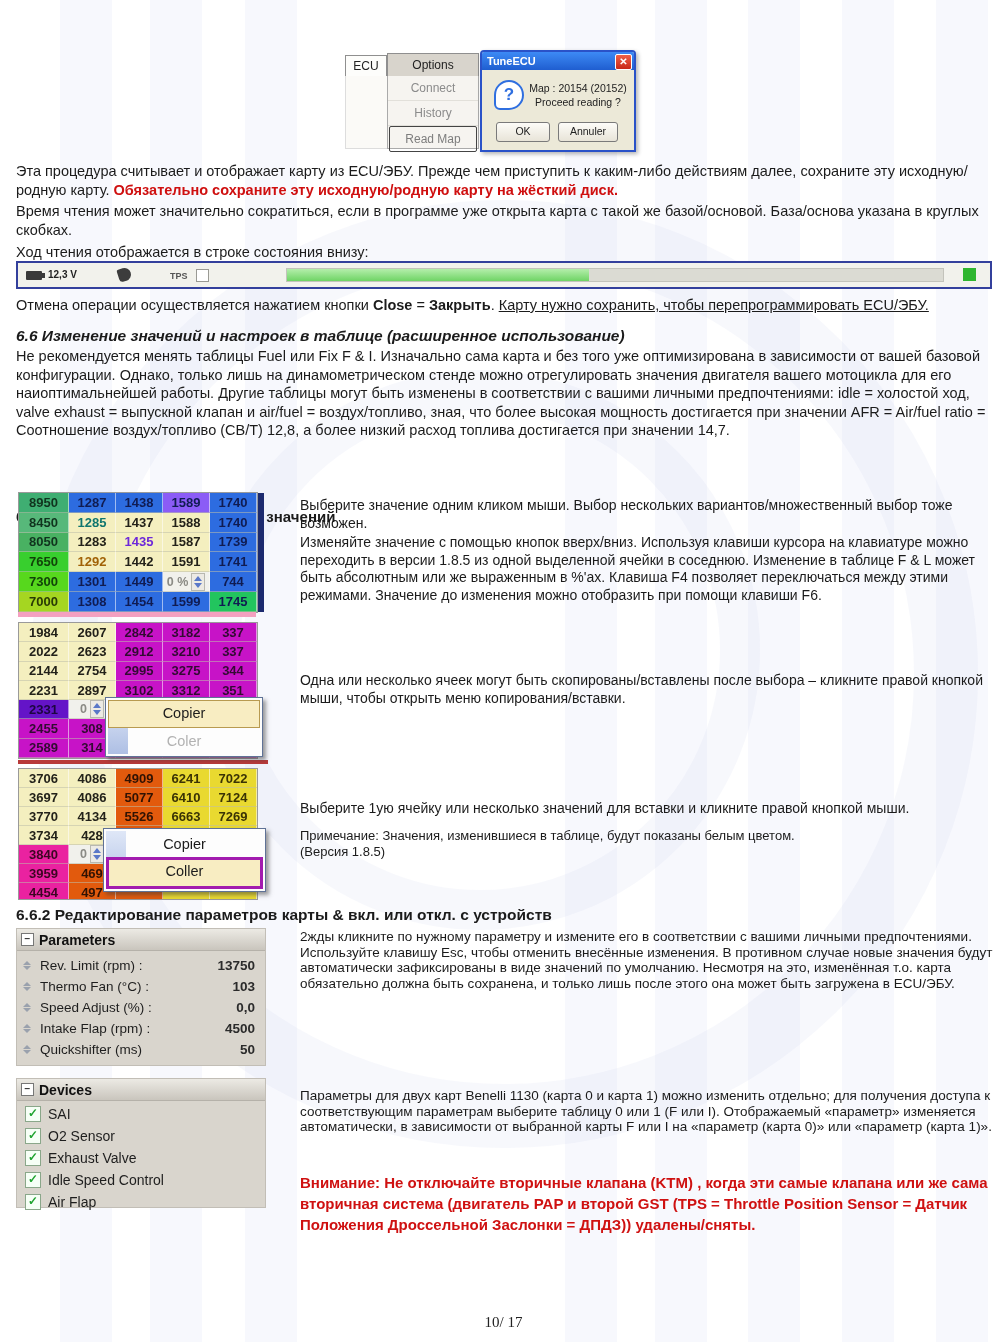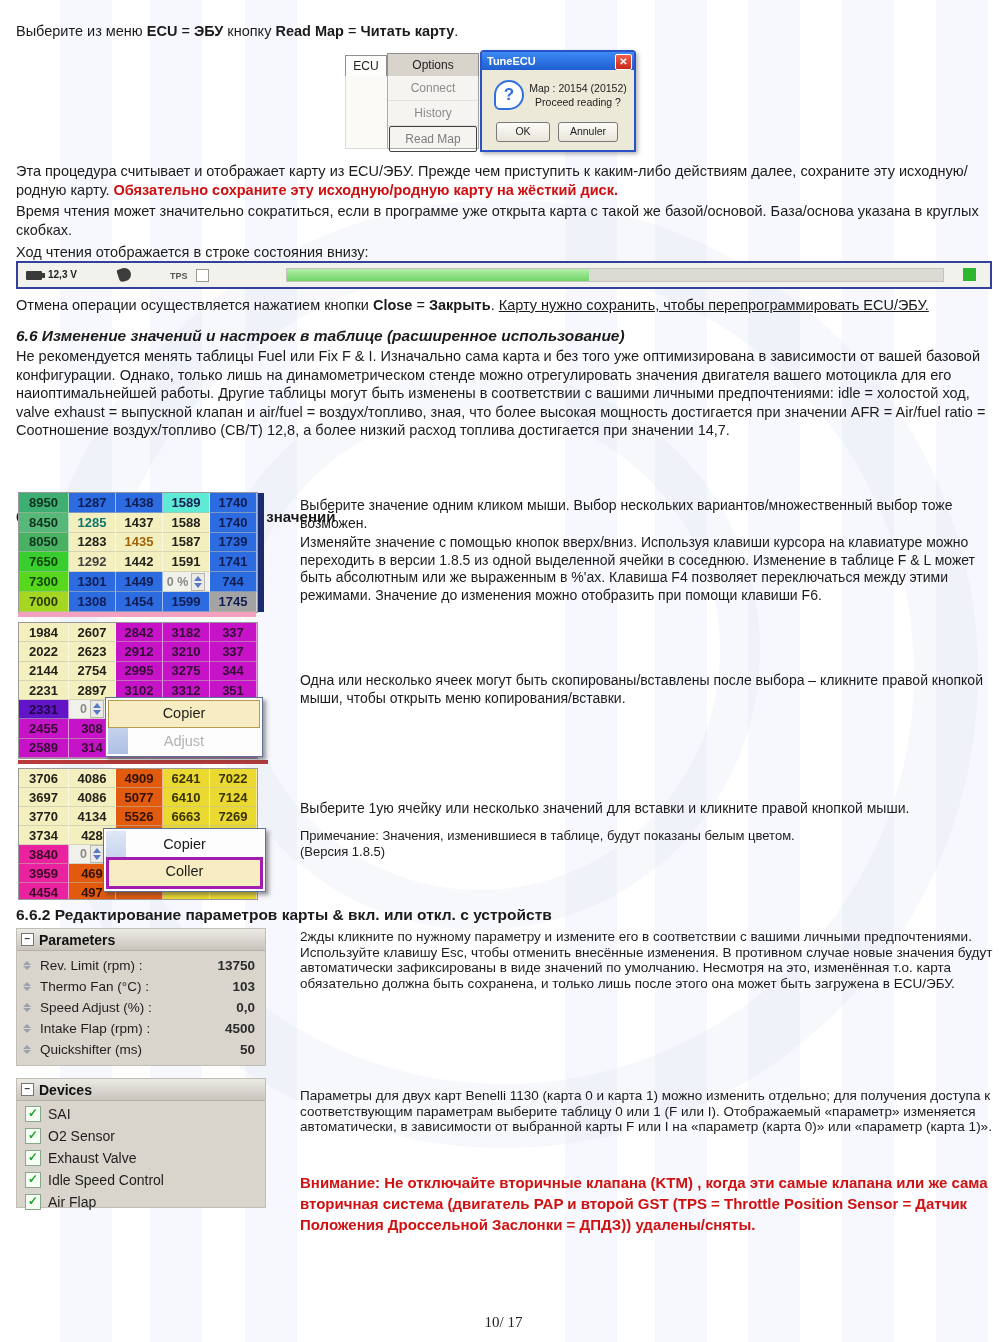--- a/index.html
+++ b/index.html
@@ -105,21 +105,20 @@
   <div class="wm wm-stripe" style="left:565px"></div>
   <div class="wm wm-stripe" style="left:655px"></div>
   <div class="wm wm-stripe" style="left:748px"></div>
   <div class="wm wm-stripe" style="left:842px"></div>
   <div class="wm wm-stripe" style="left:936px"></div>
   <div class="wm wm-circle" style="left:30px;top:200px;width:820px;height:820px;"></div>
   <div class="wm wm-circle" style="left:200px;top:370px;width:480px;height:480px;border-width:40px;"></div>
 
   <div id="content">
 
-    <div class="abs body" style="left:16px;top:22px;width:978px;"><span>Выберите из меню </span><span class="b">ECU</span><span> = </span><span class="b">ЭБУ</span><span> кнопку </span><span class="b">Read Map</span><span> = </span><span class="b">Читать карту</span><span>.</span></div>
 
     <div class="abs ecu-tab">ECU</div>
     <div class="abs opt-btn">Options</div>
     <div class="abs menu-ghost"></div>
     <div class="abs menu-panel">
       <div class="menu-item">Connect</div>
       <div class="menu-item">History</div>
       <div class="menu-item focus">Read Map</div>
     </div>
 
@@ -160,40 +159,40 @@
     <div class="abs body" style="left:16px;top:347px;width:978px;">Не рекомендуется менять таблицы Fuel или Fix F &amp; I. Изначально сама карта и без того уже оптимизирована в зависимости от вашей базовой конфигурации. Однако, только лишь на динамометрическом стенде можно отрегулировать значения двигателя вашего мотоцикла для его наиоптимальнейшей работы. Другие таблицы могут быть изменены в соответствии с вашими личными предпочтениями: idle  = холостой ход, valve exhaust = выпускной клапан и air/fuel = воздух/топливо, зная, что более высокая мощность достигается при значении AFR = Air/fuel ratio = Соотношение воздух/топливо (СВ/Т) 12,8, а более низкий расход топлива достигается при значении 14,7.</div>
 
     <div class="abs hsub" style="left:16px;top:472px;width:978px;margin-top:36px;">6.6.1  Редактирование табличных значений</div>
 
     <div class="abs tbl t1" style="left:18px;top:492px;">
       <div class="t1bar"></div>
     <div class="trow">
           <div class="tcell first" style="background: rgb(63, 174, 114); color: rgb(16, 51, 30);">8950</div>
           <div class="tcell" style="background: rgb(45, 108, 224); color: rgb(16, 28, 82);">1287</div>
           <div class="tcell" style="background: rgb(45, 108, 224); color: rgb(16, 28, 82);">1438</div>
-          <div class="tcell" style="background: #5eead4; color: rgb(16, 28, 82);">1589</div>
+          <div class="tcell" style="background: #8b5cf6; color: rgb(16, 28, 82);">1589</div>
           <div class="tcell" style="background: rgb(45, 108, 224); color: rgb(16, 28, 82);">1740</div>
         </div>
         <div class="trow">
           <div class="tcell first" style="background: rgb(87, 184, 122); color: rgb(16, 51, 30);">8450</div>
           <div class="tcell" style="background: rgb(244, 239, 191); color: #0f766e;">1285</div>
           <div class="tcell" style="background: rgb(244, 239, 191); color: rgb(35, 34, 26);">1437</div>
           <div class="tcell" style="background: rgb(244, 239, 191); color: rgb(35, 34, 26);">1588</div>
           <div class="tcell" style="background: rgb(45, 108, 224); color: rgb(16, 28, 82);">1740</div>
         </div>
         <div class="trow">
           <div class="tcell first" style="background: rgb(73, 177, 98); color: rgb(16, 51, 30);">8050</div>
           <div class="tcell" style="background: rgb(244, 239, 191); color: rgb(35, 34, 26);">1283</div>
-          <div class="tcell" style="background: rgb(244, 239, 191); color: #a16207;">1435</div>
+          <div class="tcell" style="background: rgb(244, 239, 191); color: #6d28d9;">1435</div>
           <div class="tcell" style="background: rgb(244, 239, 191); color: rgb(35, 34, 26);">1587</div>
           <div class="tcell" style="background: rgb(45, 108, 224); color: rgb(16, 28, 82);">1739</div>
         </div>
         <div class="trow">
           <div class="tcell first" style="background: rgb(56, 207, 46); color: rgb(17, 68, 9);">7650</div>
-          <div class="tcell" style="background: rgb(244, 239, 191); color: #404040;">1292</div>
+          <div class="tcell" style="background: rgb(244, 239, 191); color: #a16207;">1292</div>
           <div class="tcell" style="background: rgb(244, 239, 191); color: rgb(35, 34, 26);">1442</div>
           <div class="tcell" style="background: rgb(244, 239, 191); color: rgb(35, 34, 26);">1591</div>
           <div class="tcell" style="background: rgb(45, 108, 224); color: rgb(16, 28, 82);">1741</div>
         </div>
         <div class="trow">
           <div class="tcell first" style="background: rgb(87, 216, 29); color: rgb(17, 68, 9);">7300</div>
           <div class="tcell" style="background: rgb(45, 108, 224); color: rgb(16, 28, 82);">1301</div>
           <div class="tcell" style="background: rgb(45, 108, 224); color: rgb(16, 28, 82);">1449</div>
           <div class="tcell" style="background: rgb(241, 241, 236); color: rgb(138, 138, 134);">
             <span class="sv">0 %</span>
@@ -202,21 +201,21 @@
               <i class="sd"></i>
             </span>
           </div>
           <div class="tcell" style="background: rgb(45, 108, 224); color: rgb(16, 28, 82);">744</div>
         </div>
         <div class="trow">
           <div class="tcell first" style="background: rgb(165, 214, 33); color: rgb(42, 58, 5);">7000</div>
           <div class="tcell" style="background: rgb(45, 108, 224); color: rgb(16, 28, 82);">1308</div>
           <div class="tcell" style="background: rgb(45, 108, 224); color: rgb(16, 28, 82);">1454</div>
           <div class="tcell" style="background: rgb(45, 108, 224); color: rgb(16, 28, 82);">1599</div>
-          <div class="tcell" style="background: #a3a3a3; color: rgb(16, 28, 82); text-align: center;">1745</div>
+          <div class="tcell" style="background: #22c55e; color: rgb(16, 28, 82); text-align: center;">1745</div>
         </div>
       </div>
     <div class="abs pinkstrip"></div>
     <div class="abs sidetext" style="left:300px;top:497px;width:697px;">Выберите значение одним кликом мыши. Выбор нескольких вариантов/множественный выбор тоже возможен.</div>
     <div class="abs sidetext" style="left:300px;top:534px;width:697px;">Изменяйте значение с помощью кнопок вверх/вниз. Используя клавиши курсора на клавиатуре можно переходить в версии 1.8.5 из одной выделенной ячейки в соседнюю. Изменение в таблице F &amp; L может быть абсолютным или же выраженным в %'ах. Клавиша F4 позволяет переключаться между этими режимами. Значение до изменения можно отобразить при помощи клавиши F6.</div>
 
     <div class="abs tbl t2" style="left:18px;top:622px;">
         <div class="trow">
           <div class="tcell first" style="background: rgb(244, 239, 191); color: rgb(35, 34, 26);">1984</div>
           <div class="tcell" style="background: rgb(244, 239, 191); color: rgb(35, 34, 26);">2607</div>
@@ -269,21 +268,21 @@
           <div class="tcell first" style="background: rgb(199, 19, 199); color: rgb(50, 11, 50);">2589</div>
           <div class="tcell" style="background: rgb(199, 19, 199); color: rgb(50, 11, 50);">314</div>
           <div class="tcell" style="background: rgb(199, 19, 199); color: rgb(50, 11, 50);"></div>
           <div class="tcell" style="background: rgb(199, 19, 199); color: rgb(50, 11, 50);"></div>
           <div class="tcell" style="background: rgb(199, 19, 199); color: rgb(50, 11, 50);"></div>
         </div>
       </div>
     <div class="abs ctx" style="left:105px;top:697px;width:152px;">
       <div class="ctxstrip"></div>
       <div class="ctxitem hl">Copier</div>
-      <div class="ctxitem dis">Adjust</div>
+      <div class="ctxitem dis">Coler</div>
     </div>
     <div class="abs sidetext" style="left:300px;top:672px;width:697px;">Одна или несколько ячеек могут быть скопированы/вставлены после выбора – кликните правой кнопкой мыши, чтобы открыть меню копирования/вставки.</div>
 
     <div class="abs redstrip"></div>
     <div class="abs tbl t3" style="left:18px;top:768px;height:130px;overflow:hidden;">
         <div class="trow">
           <div class="tcell first" style="background: rgb(244, 239, 191); color: rgb(35, 34, 26);">3706</div>
           <div class="tcell" style="background: rgb(244, 239, 191); color: rgb(35, 34, 26);">4086</div>
           <div class="tcell" style="background: rgb(226, 90, 13); color: rgb(48, 18, 3);">4909</div>
           <div class="tcell" style="background: rgb(233, 217, 48); color: rgb(58, 51, 5);">6241</div>

